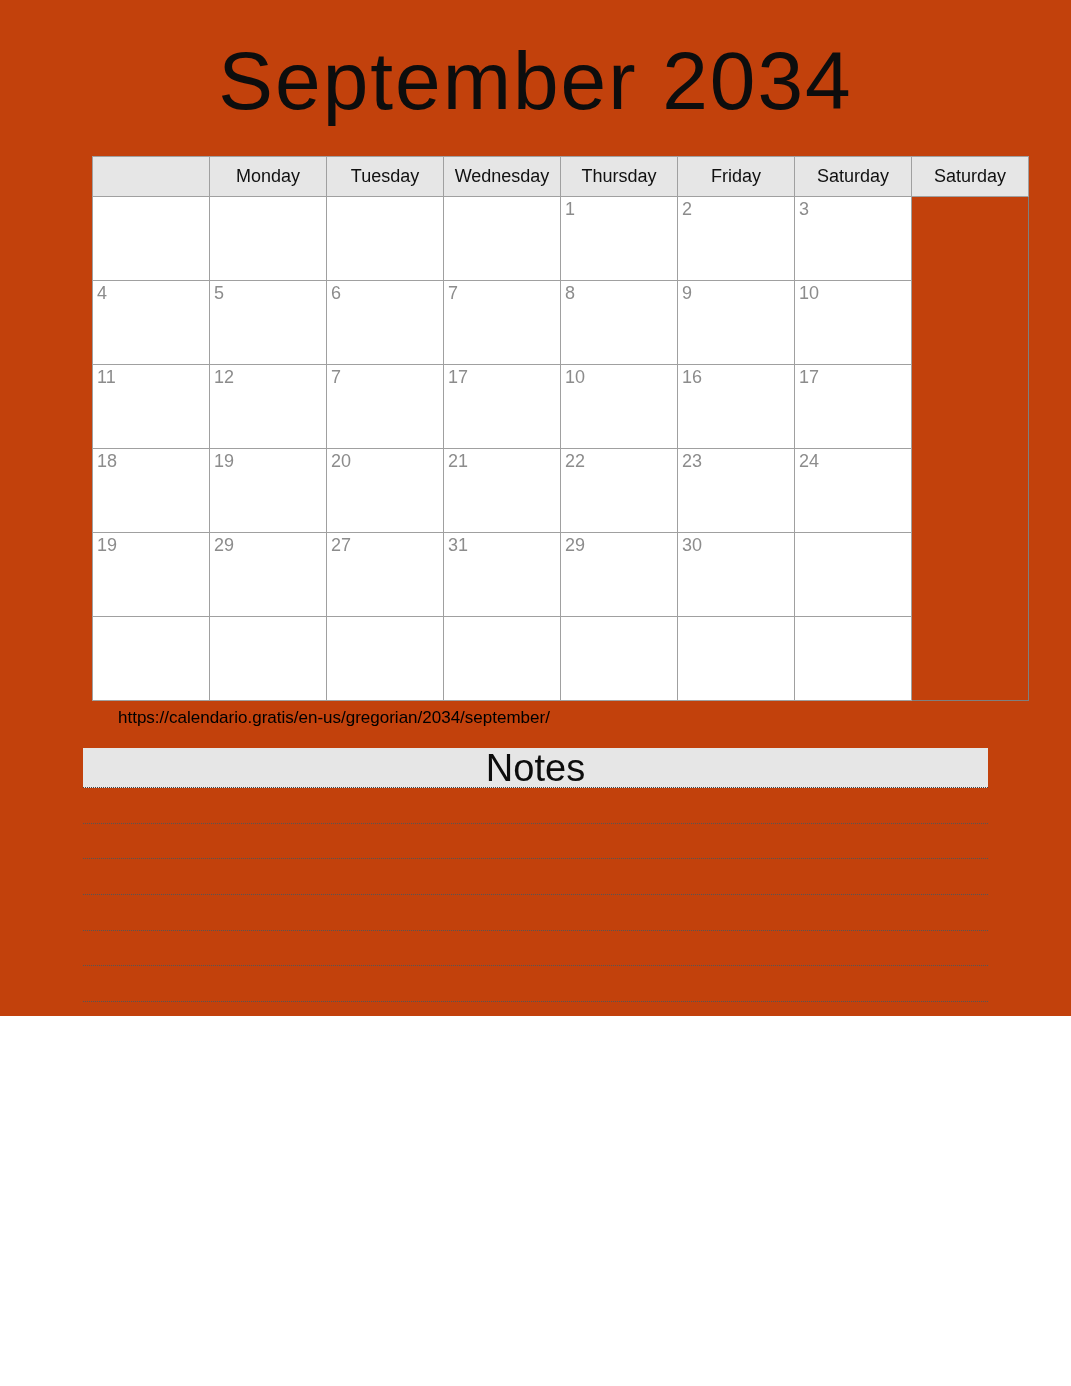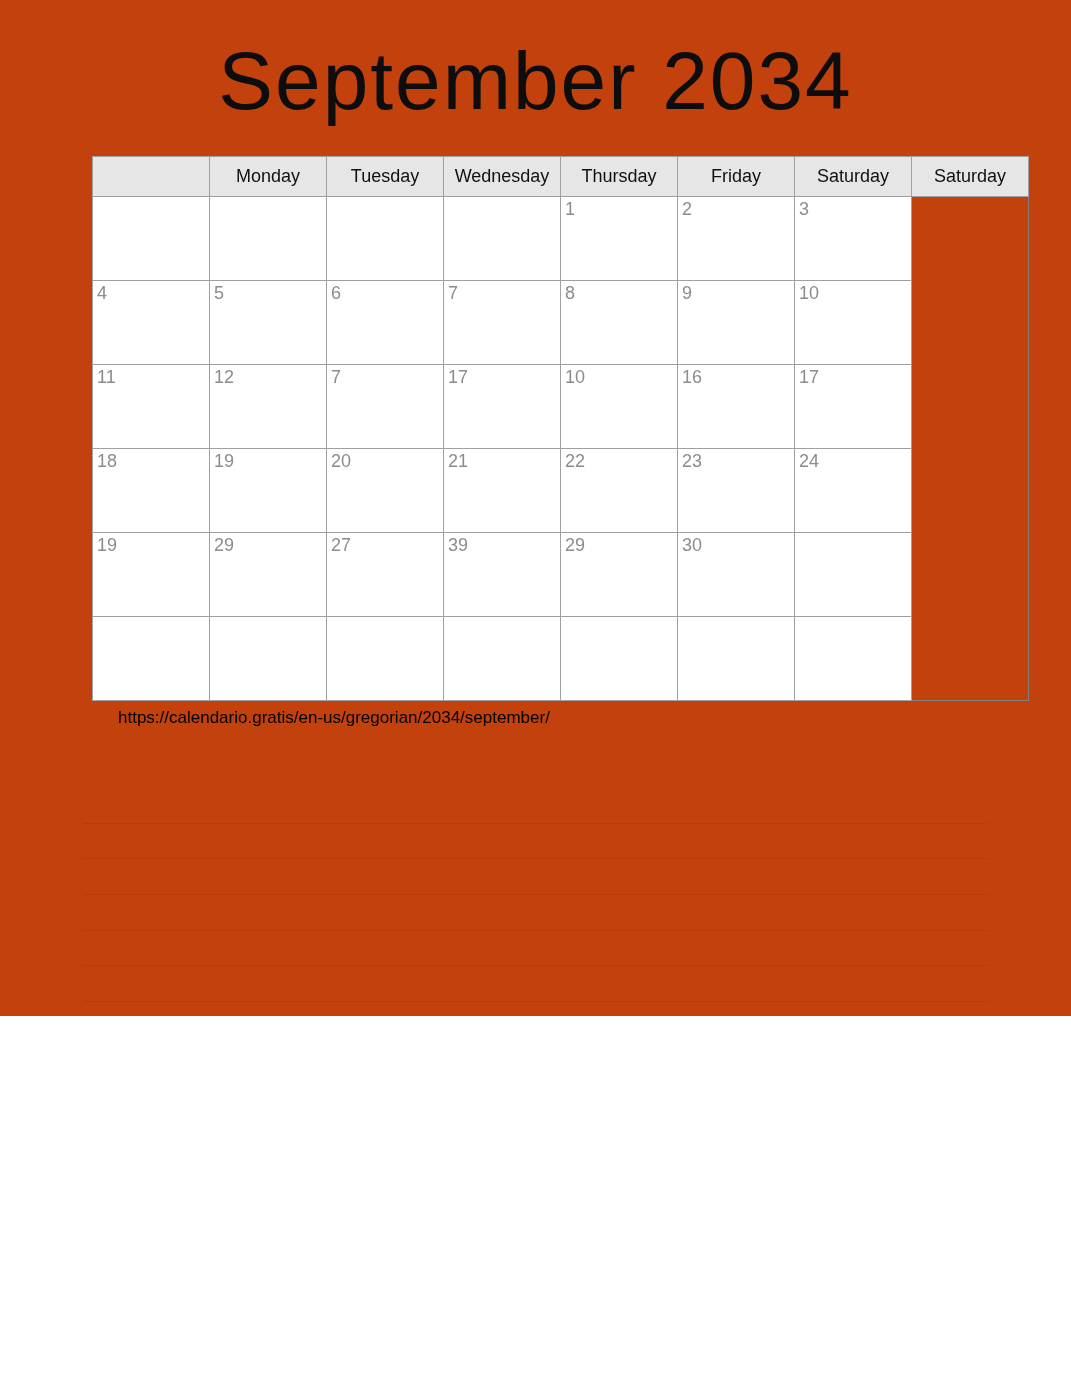--- a/index.html
+++ b/index.html
@@ -168,40 +168,43 @@
             <td class="day-cell">20</td>
             <td class="day-cell">21</td>
             <td class="day-cell">22</td>
             <td class="day-cell">23</td>
             <td class="day-cell">24</td>
           </tr>
           <tr>
             <td class="day-cell">19</td>
             <td class="day-cell">29</td>
             <td class="day-cell">27</td>
-            <td class="day-cell">39</td>
+            <td class="day-cell">31</td>
             <td class="day-cell">29</td>
             <td class="day-cell">30</td>
             <td class="day-cell"></td>
           </tr>
           <tr>
             <td class="day-cell"></td>
             <td class="day-cell"></td>
             <td class="day-cell"></td>
             <td class="day-cell"></td>
             <td class="day-cell"></td>
             <td class="day-cell"></td>
             <td class="day-cell"></td>
           </tr>
         </tbody>
     </table>
   </div>
 
   <div id="source-url">https://calendario.gratis/en-us/gregorian/2034/september/</div>
 
+  <div id="notes-header">
+    <span class="notes-label">Notes</span>
+  </div>
 
   <div id="notes-lines">
 
   <div class="notes-line"></div>
       <div class="notes-line"></div>
       <div class="notes-line"></div>
       <div class="notes-line"></div>
       <div class="notes-line"></div>
       <div class="notes-line"></div>
       <div class="notes-line"></div>

